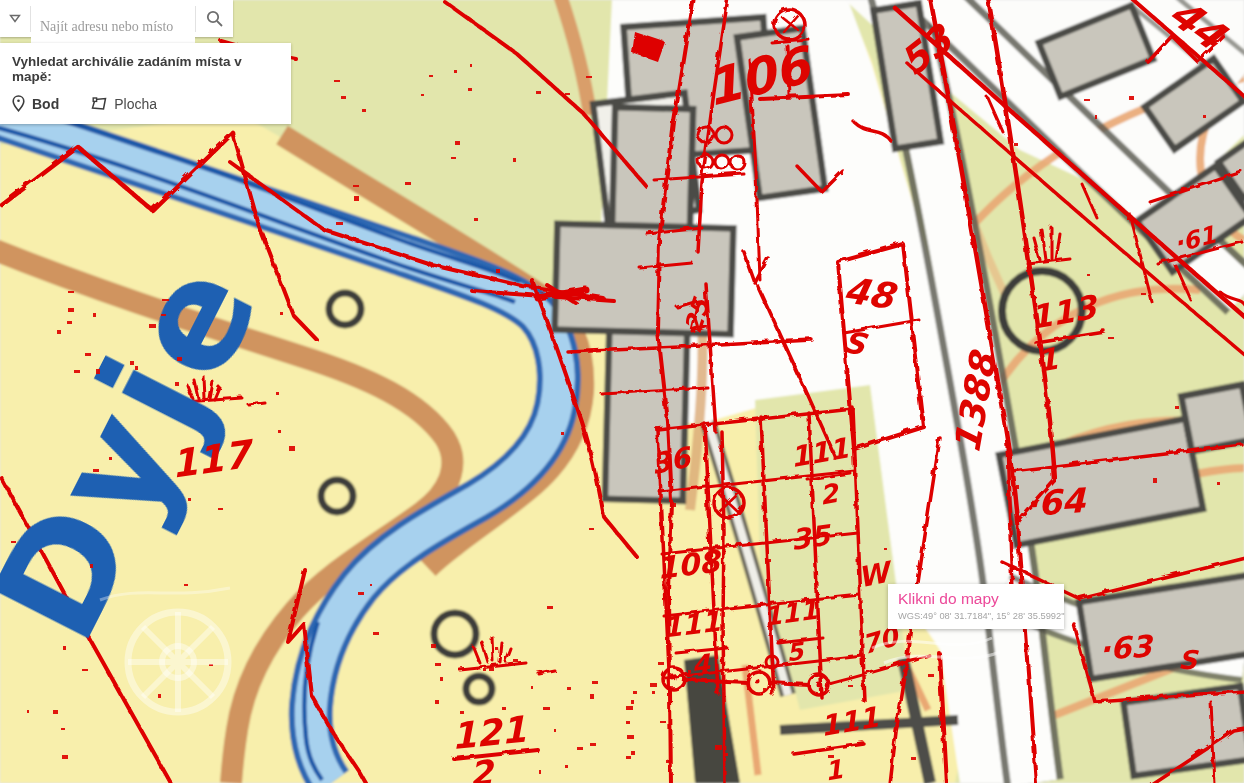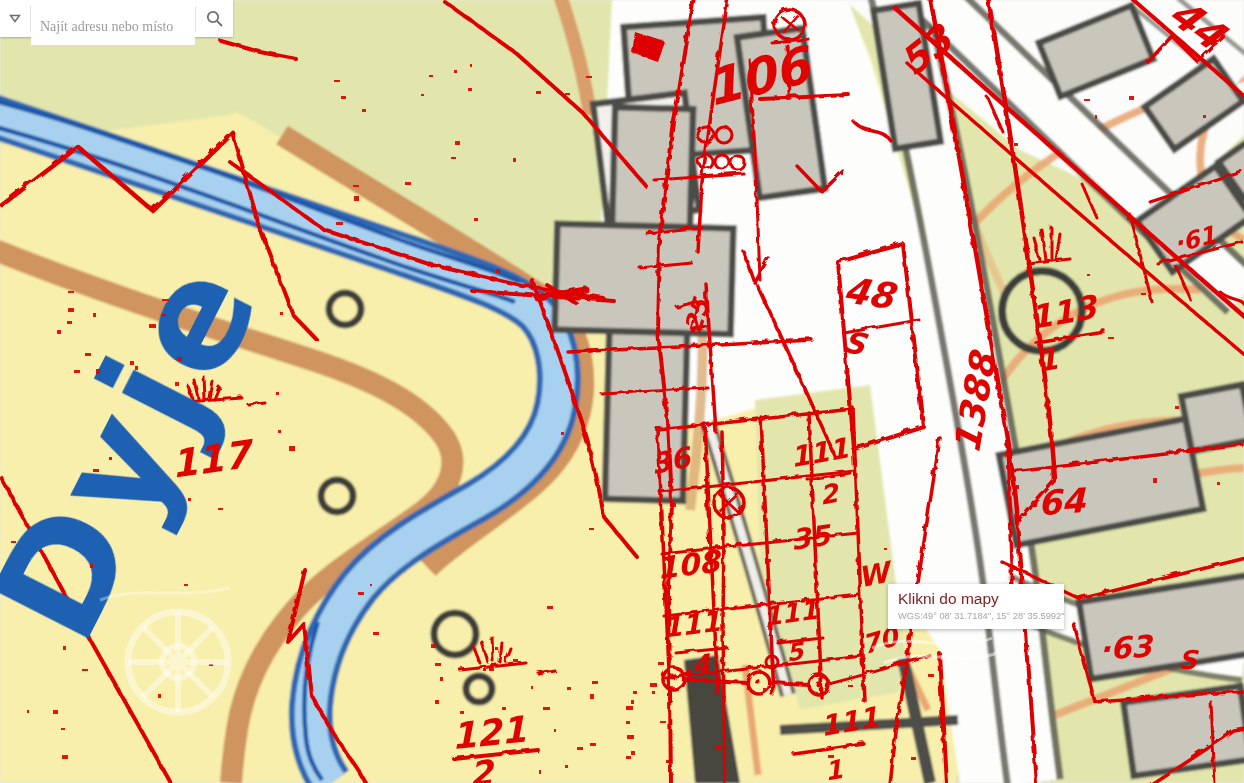--- a/index.html
+++ b/index.html
@@ -28,21 +28,21 @@
           background:#fff;border:0;cursor:pointer;}
   .panel{position:absolute;left:0;top:43px;width:291px;background:#fff;z-index:10;
          box-shadow:0 1px 3px rgba(0,0,0,.25);padding:11px 12px 12px 12px;box-sizing:border-box;}
   .panel-title{font-size:13.5px;font-weight:700;color:#3c3c3c;}
   .panel-row{display:flex;align-items:center;gap:32px;margin-top:11px;}
   .panel-opt{display:flex;align-items:center;gap:7px;cursor:pointer;}
   .opt-label-bold{font-size:14px;font-weight:700;color:#3c3c3c;}
   .opt-label{font-size:14px;font-weight:400;color:#4a4a4a;}
   .tooltip{position:absolute;left:888px;top:584px;width:176px;background:#fff;z-index:10;
            box-shadow:0 1px 4px rgba(0,0,0,.3);padding:6px 10px 8px 10px;box-sizing:border-box;}
-  .tt-title{font-size:15.5px;color:#7f1d1d;}
+  .tt-title{font-size:15.5px;color:#ec4899;}
   .tt-coords{font-size:9.3px;color:#a5a5a5;margin-top:3px;white-space:nowrap;letter-spacing:0;}
 </style>
 </head>
 <body>
 
 <div class="stage">
 
   <div>
   <svg class="map-svg" width="1244" height="783" viewBox="0 0 1244 783">
     <defs>
@@ -425,19 +425,38 @@
     <input class="sb-input" type="text" placeholder="Najít adresu nebo místo" style="">
     <div class="sb-sep"></div>
     <button class="sb-btn">
       <svg width="18" height="18">
         <circle cx="7" cy="7" r="5.2" fill="none" stroke="#6e6e6e" stroke-width="1.8"></circle>
         <line x1="11" y1="11" x2="16" y2="16" stroke="#6e6e6e" stroke-width="1.8"></line>
       </svg>
     </button>
   </div>
 
+  <div class="panel">
+    <div class="panel-title">Vyhledat archiválie zadáním místa v mapě:</div>
+    <div class="panel-row">
+      <div class="panel-opt">
+        <svg width="13" height="17">
+          <path d="M6.5,1 C3.5,1 1.2,3.3 1.2,6.2 C1.2,9.5 6.5,15.8 6.5,15.8 C6.5,15.8 11.8,9.5 11.8,6.2 C11.8,3.3 9.5,1 6.5,1 Z" fill="none" stroke="#3c3c3c" stroke-width="1.6"></path>
+          <circle cx="6.5" cy="5.8" r="1.3" fill="#3c3c3c"></circle>
+        </svg>
+        <span class="opt-label-bold">Bod</span>
+      </div>
+      <div class="panel-opt">
+        <svg width="16" height="14">
+          <path d="M4,2.5 L14.5,1.5 L12.5,12 L1.5,11 Z" fill="none" stroke="#3c3c3c" stroke-width="1.5"></path>
+          <rect x="2.2" y="1" width="3.4" height="3.4" fill="#fff" stroke="#3c3c3c" stroke-width="1.4"></rect>
+        </svg>
+        <span class="opt-label">Plocha</span>
+      </div>
+    </div>
+  </div>
 
   <div class="tooltip">
     <div class="tt-title">Klikni do mapy</div>
     <div class="tt-coords">WGS:49° 08' 31.7184", 15° 28' 35.5992"</div>
   </div>
 
 </div>
 
 </body></html>

